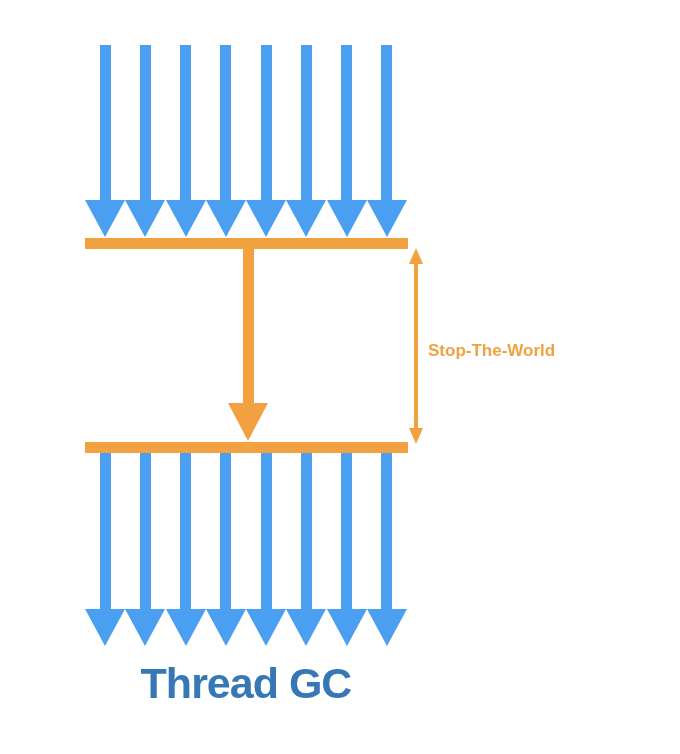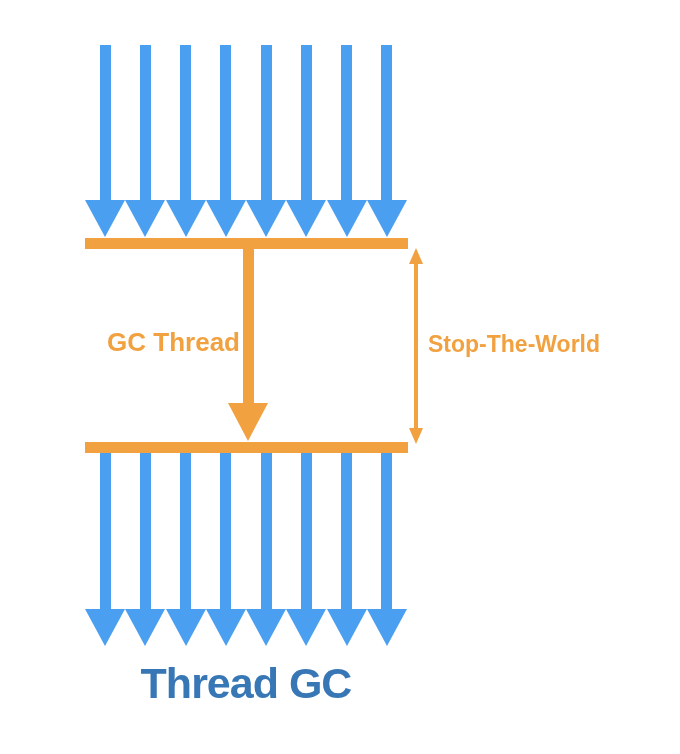--- a/index.html
+++ b/index.html
@@ -117,22 +117,22 @@
     text-align: right;
     font-size: 26px;
     line-height: 26px;
     font-weight: bold;
     color: var(--orange);
     white-space: nowrap;
   }
   .stw-label {
     position: absolute;
     left: 428px;
-    top: 331px;
-    font-size: 23px;
+    top: 338px;
+    font-size: 17px;
     line-height: 26px;
     font-weight: bold;
     color: var(--orange);
     white-space: nowrap;
   }
   .diagram-title {
     position: absolute;
     left: 85px;
     top: 662px;
     width: 322px;
@@ -185,21 +185,20 @@
       </div>
     </div>
 
   <div class="pause-bar top"></div>
 
   <div class="gc-arrow">
     <div class="shaft"></div>
     <div class="head"></div>
   </div>
 
-  <div class="gc-label">GC Thread</div>
 
   <div class="stw-arrow">
     <div class="head-up"></div>
     <div class="shaft"></div>
     <div class="head-down"></div>
   </div>
 
   <div class="stw-label">Stop-The-World</div>
 
   <div class="pause-bar bottom"></div>

